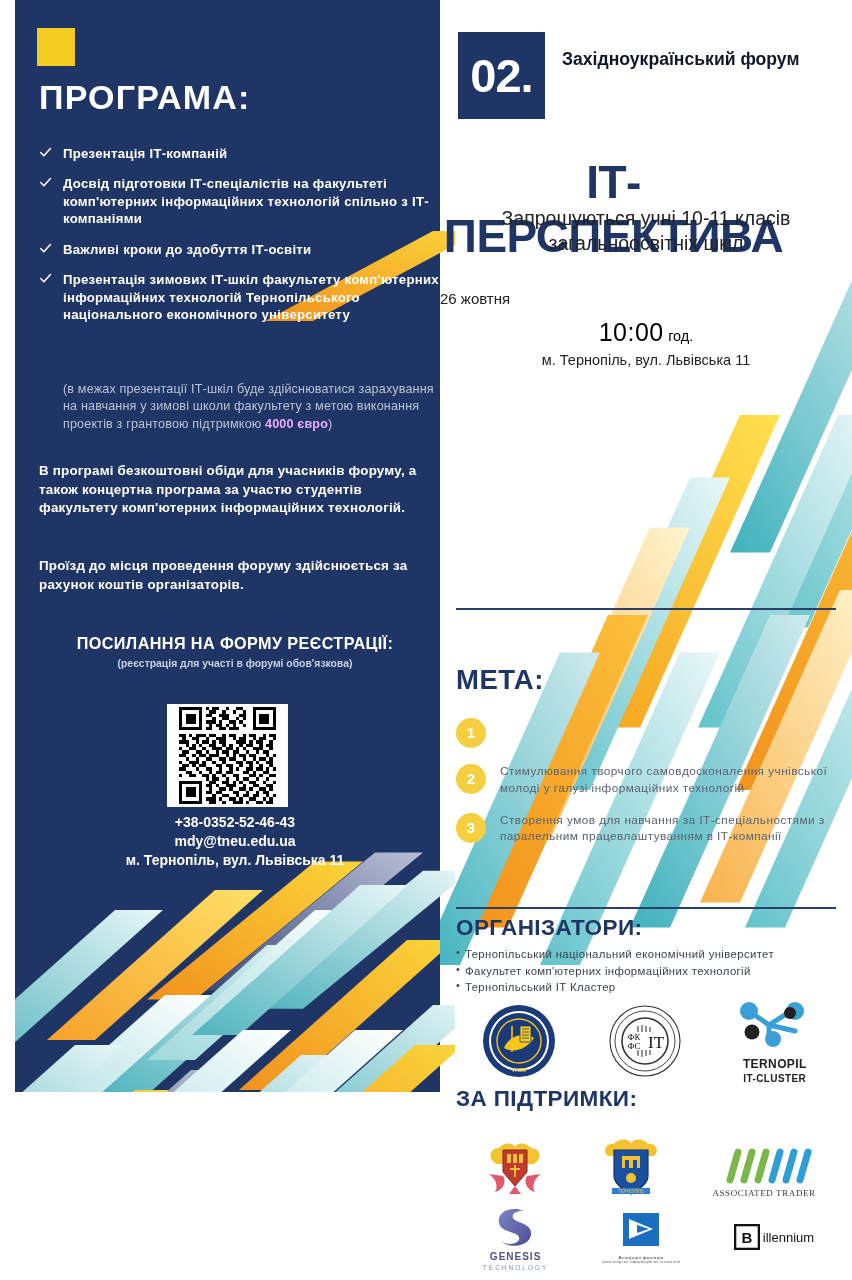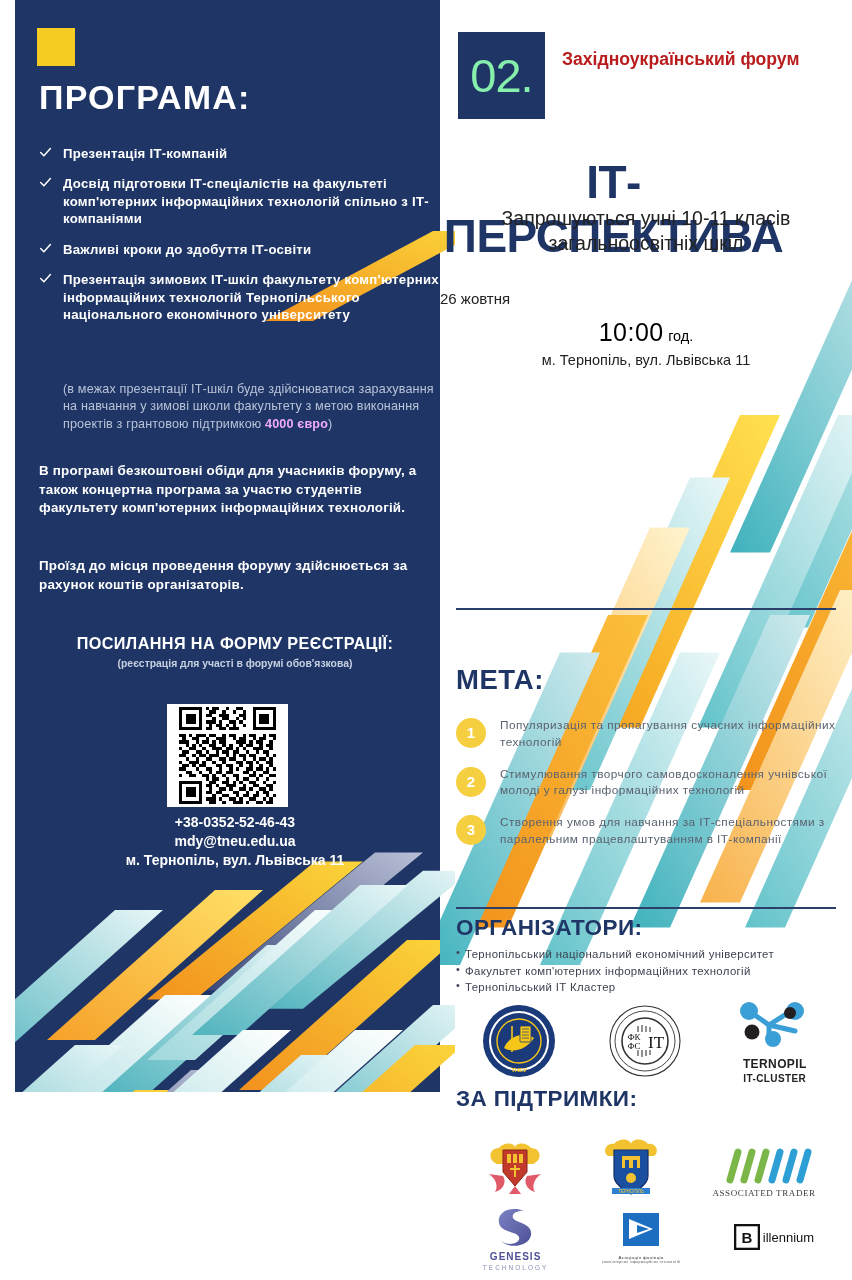--- a/index.html
+++ b/index.html
@@ -82,26 +82,26 @@
   
   .right-panel{
     position:absolute; left:440px; top:0; width:412px; height:1280px;
     background:#ffffff; overflow:hidden;
   }
   .deco-right{ position:absolute; left:0; top:0; width:412px; height:1280px; z-index:1; }
   .rp-content{ position:relative; z-index:5; }
 
   .num-badge{
     position:absolute; left:18px; top:32px; width:87px; height:87px;
-    background:#1e3565; color:#86efac;
-    font-size:47px; font-weight:normal; line-height:87px; text-align:center; letter-spacing:-1px;
+    background:#1e3565; color:#ffffff;
+    font-size:47px; font-weight:bold; line-height:87px; text-align:center; letter-spacing:-1px;
   }
   .forum-name{
     position:absolute; left:122px; top:48px; width:260px;
-    color:#b91c1c; font-size:17.6px; font-weight:bold; line-height:1.28;
+    color:#0f172a; font-size:17.6px; font-weight:bold; line-height:1.28;
   }
 
   .main-title{
     position:absolute; left:0; top:155px; width:347px; text-align:center;
     color:#1e3565; font-size:46px; font-weight:bold; letter-spacing:-0.5px;
   }
   .subtitle{
     position:absolute; left:20px; top:206px; width:372px; text-align:center;
     color:#222222; font-size:19.5px; line-height:1.26;
   }
@@ -579,21 +579,20 @@
         <span class="time-unit">год.</span>
       </div>
       <div class="place-line">м. Тернопіль, вул. Львівська 11</div>
 
       <div class="divider div-1"></div>
       <div class="meta-head">МЕТА:</div>
 
       <div class="meta-list">
         <div class="meta-row">
           <div class="meta-circle">1</div>
-          <div class="meta-text">Популяризація та пропагування сучасних інформаційних технологій</div>
         </div>
         <div class="meta-row">
           <div class="meta-circle">2</div>
           <div class="meta-text">Стимулювання творчого самовдосконалення учнівської молоді у галузі інформаційних технологій</div>
         </div>
         <div class="meta-row">
           <div class="meta-circle">3</div>
           <div class="meta-text">Створення умов для навчання за ІТ-спеціальностями з паралельним працевлаштуванням в ІТ-компанії</div>
         </div>
       </div>

